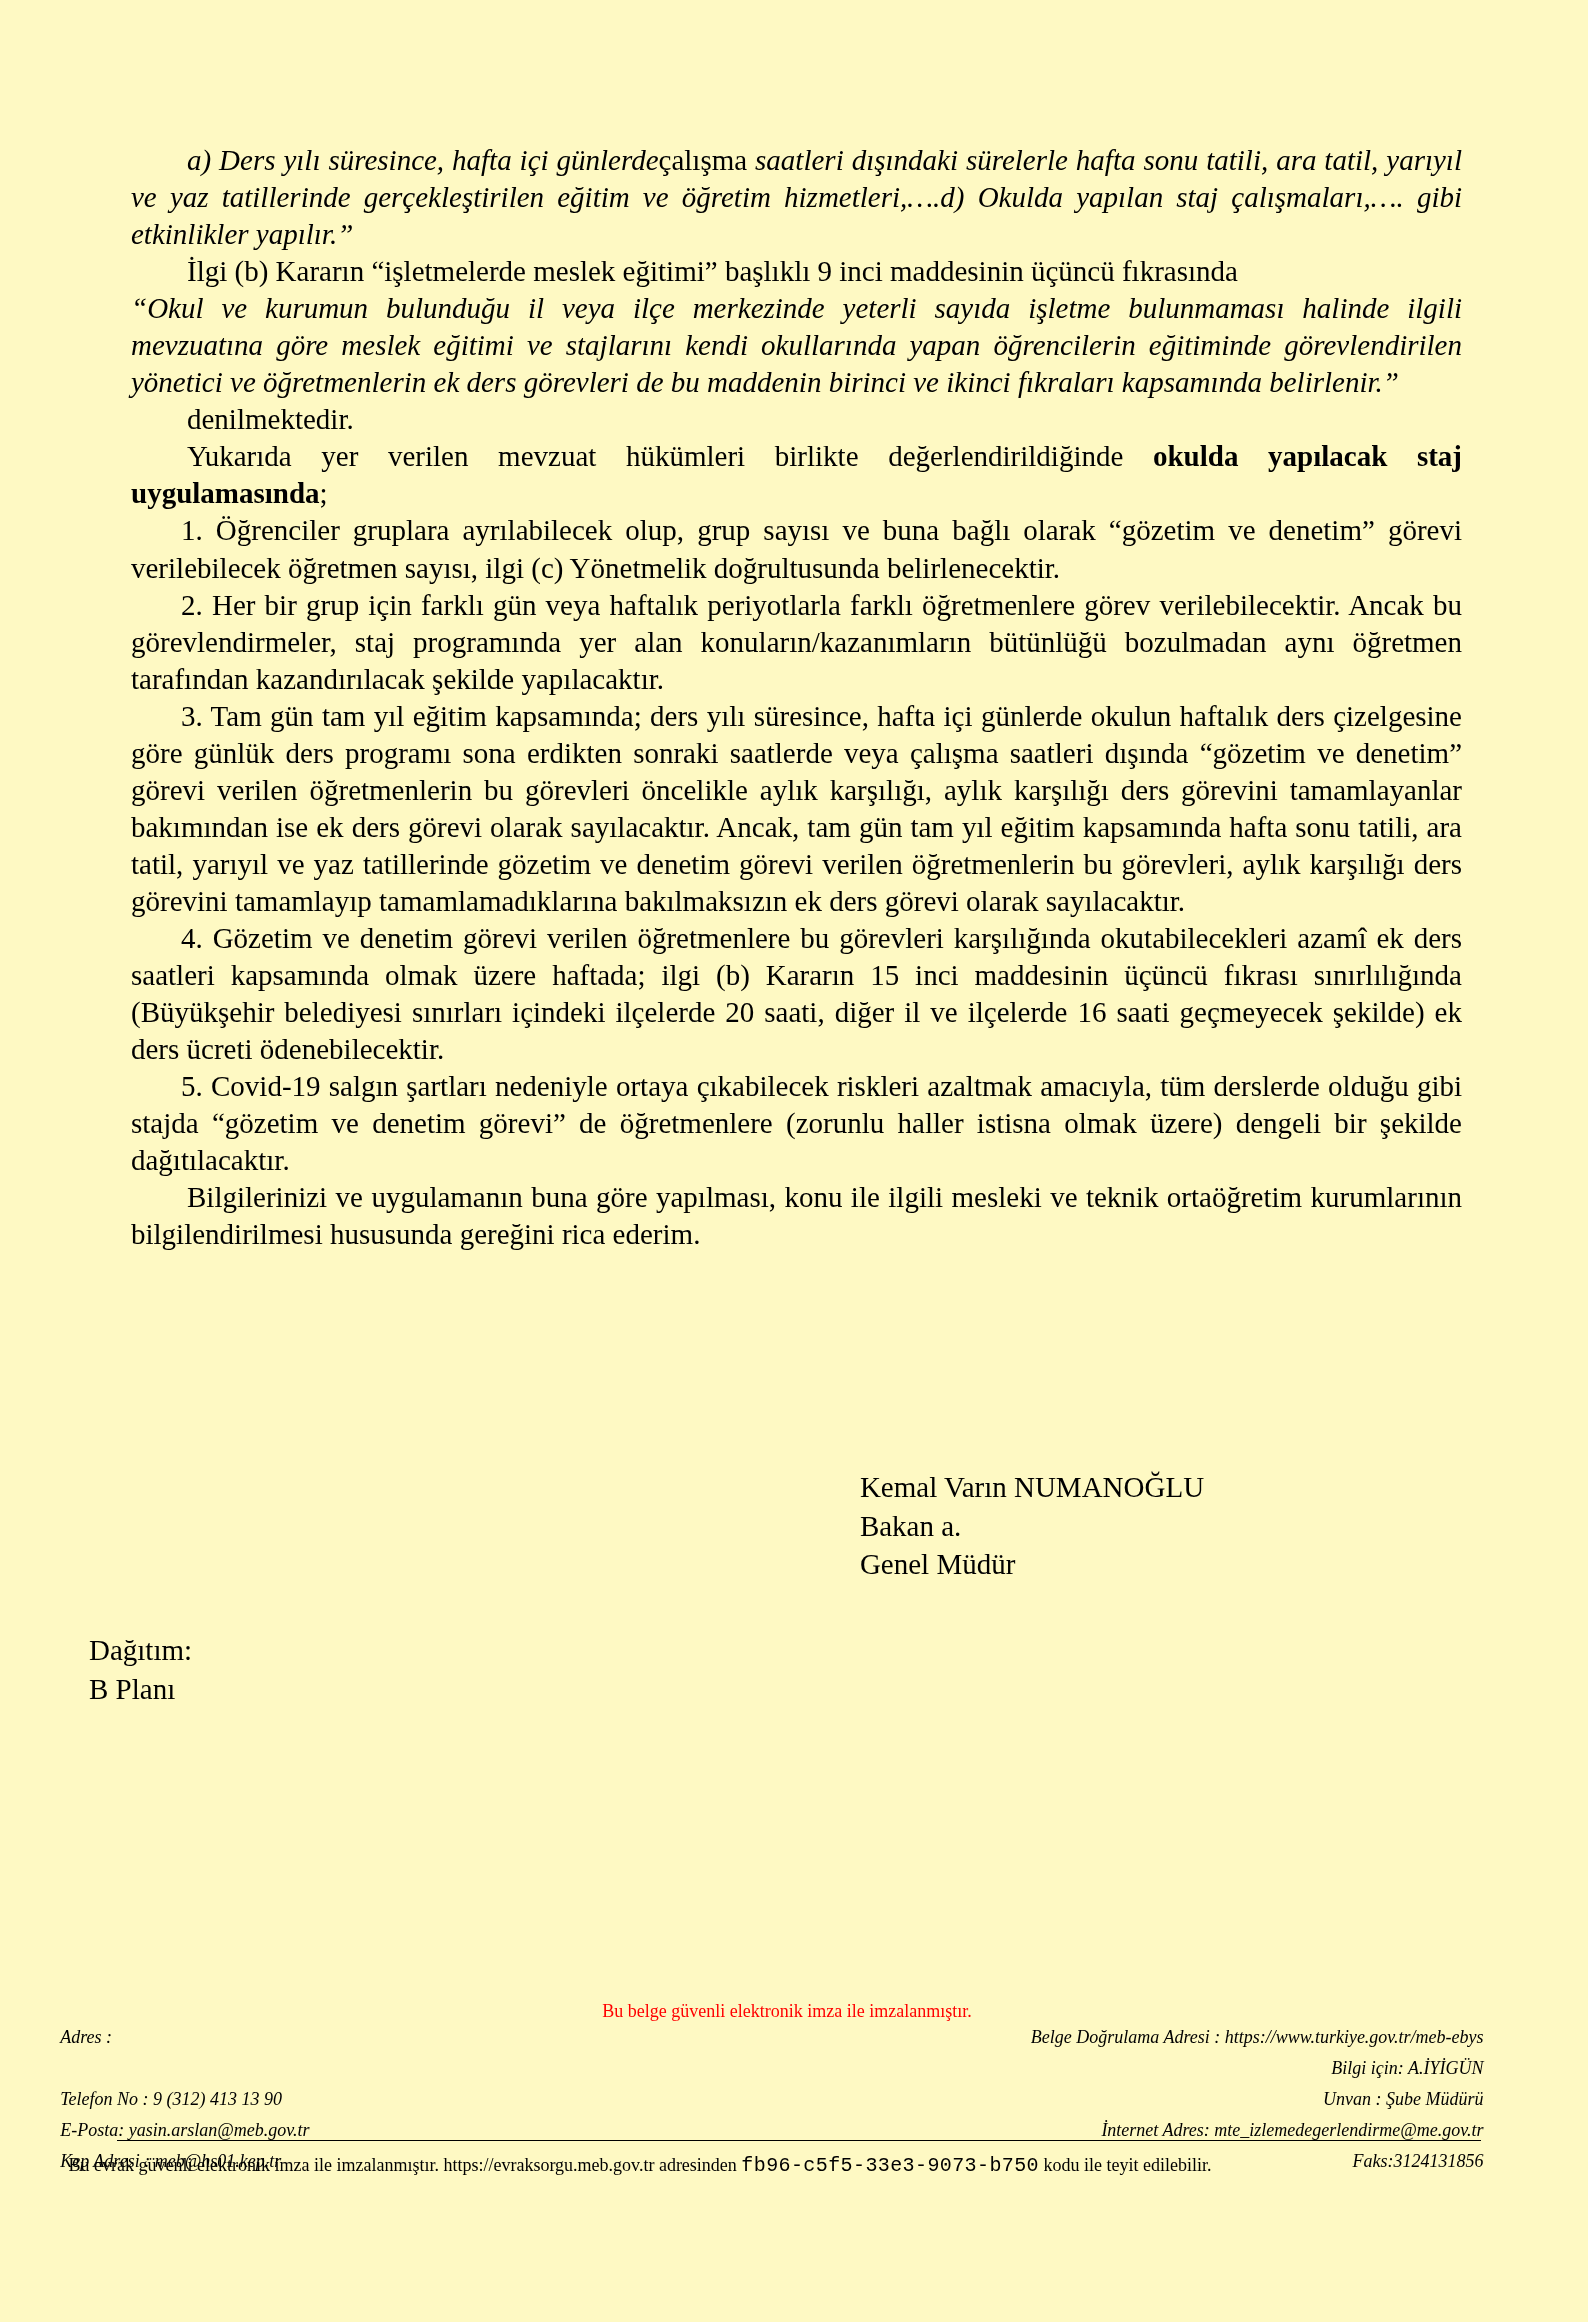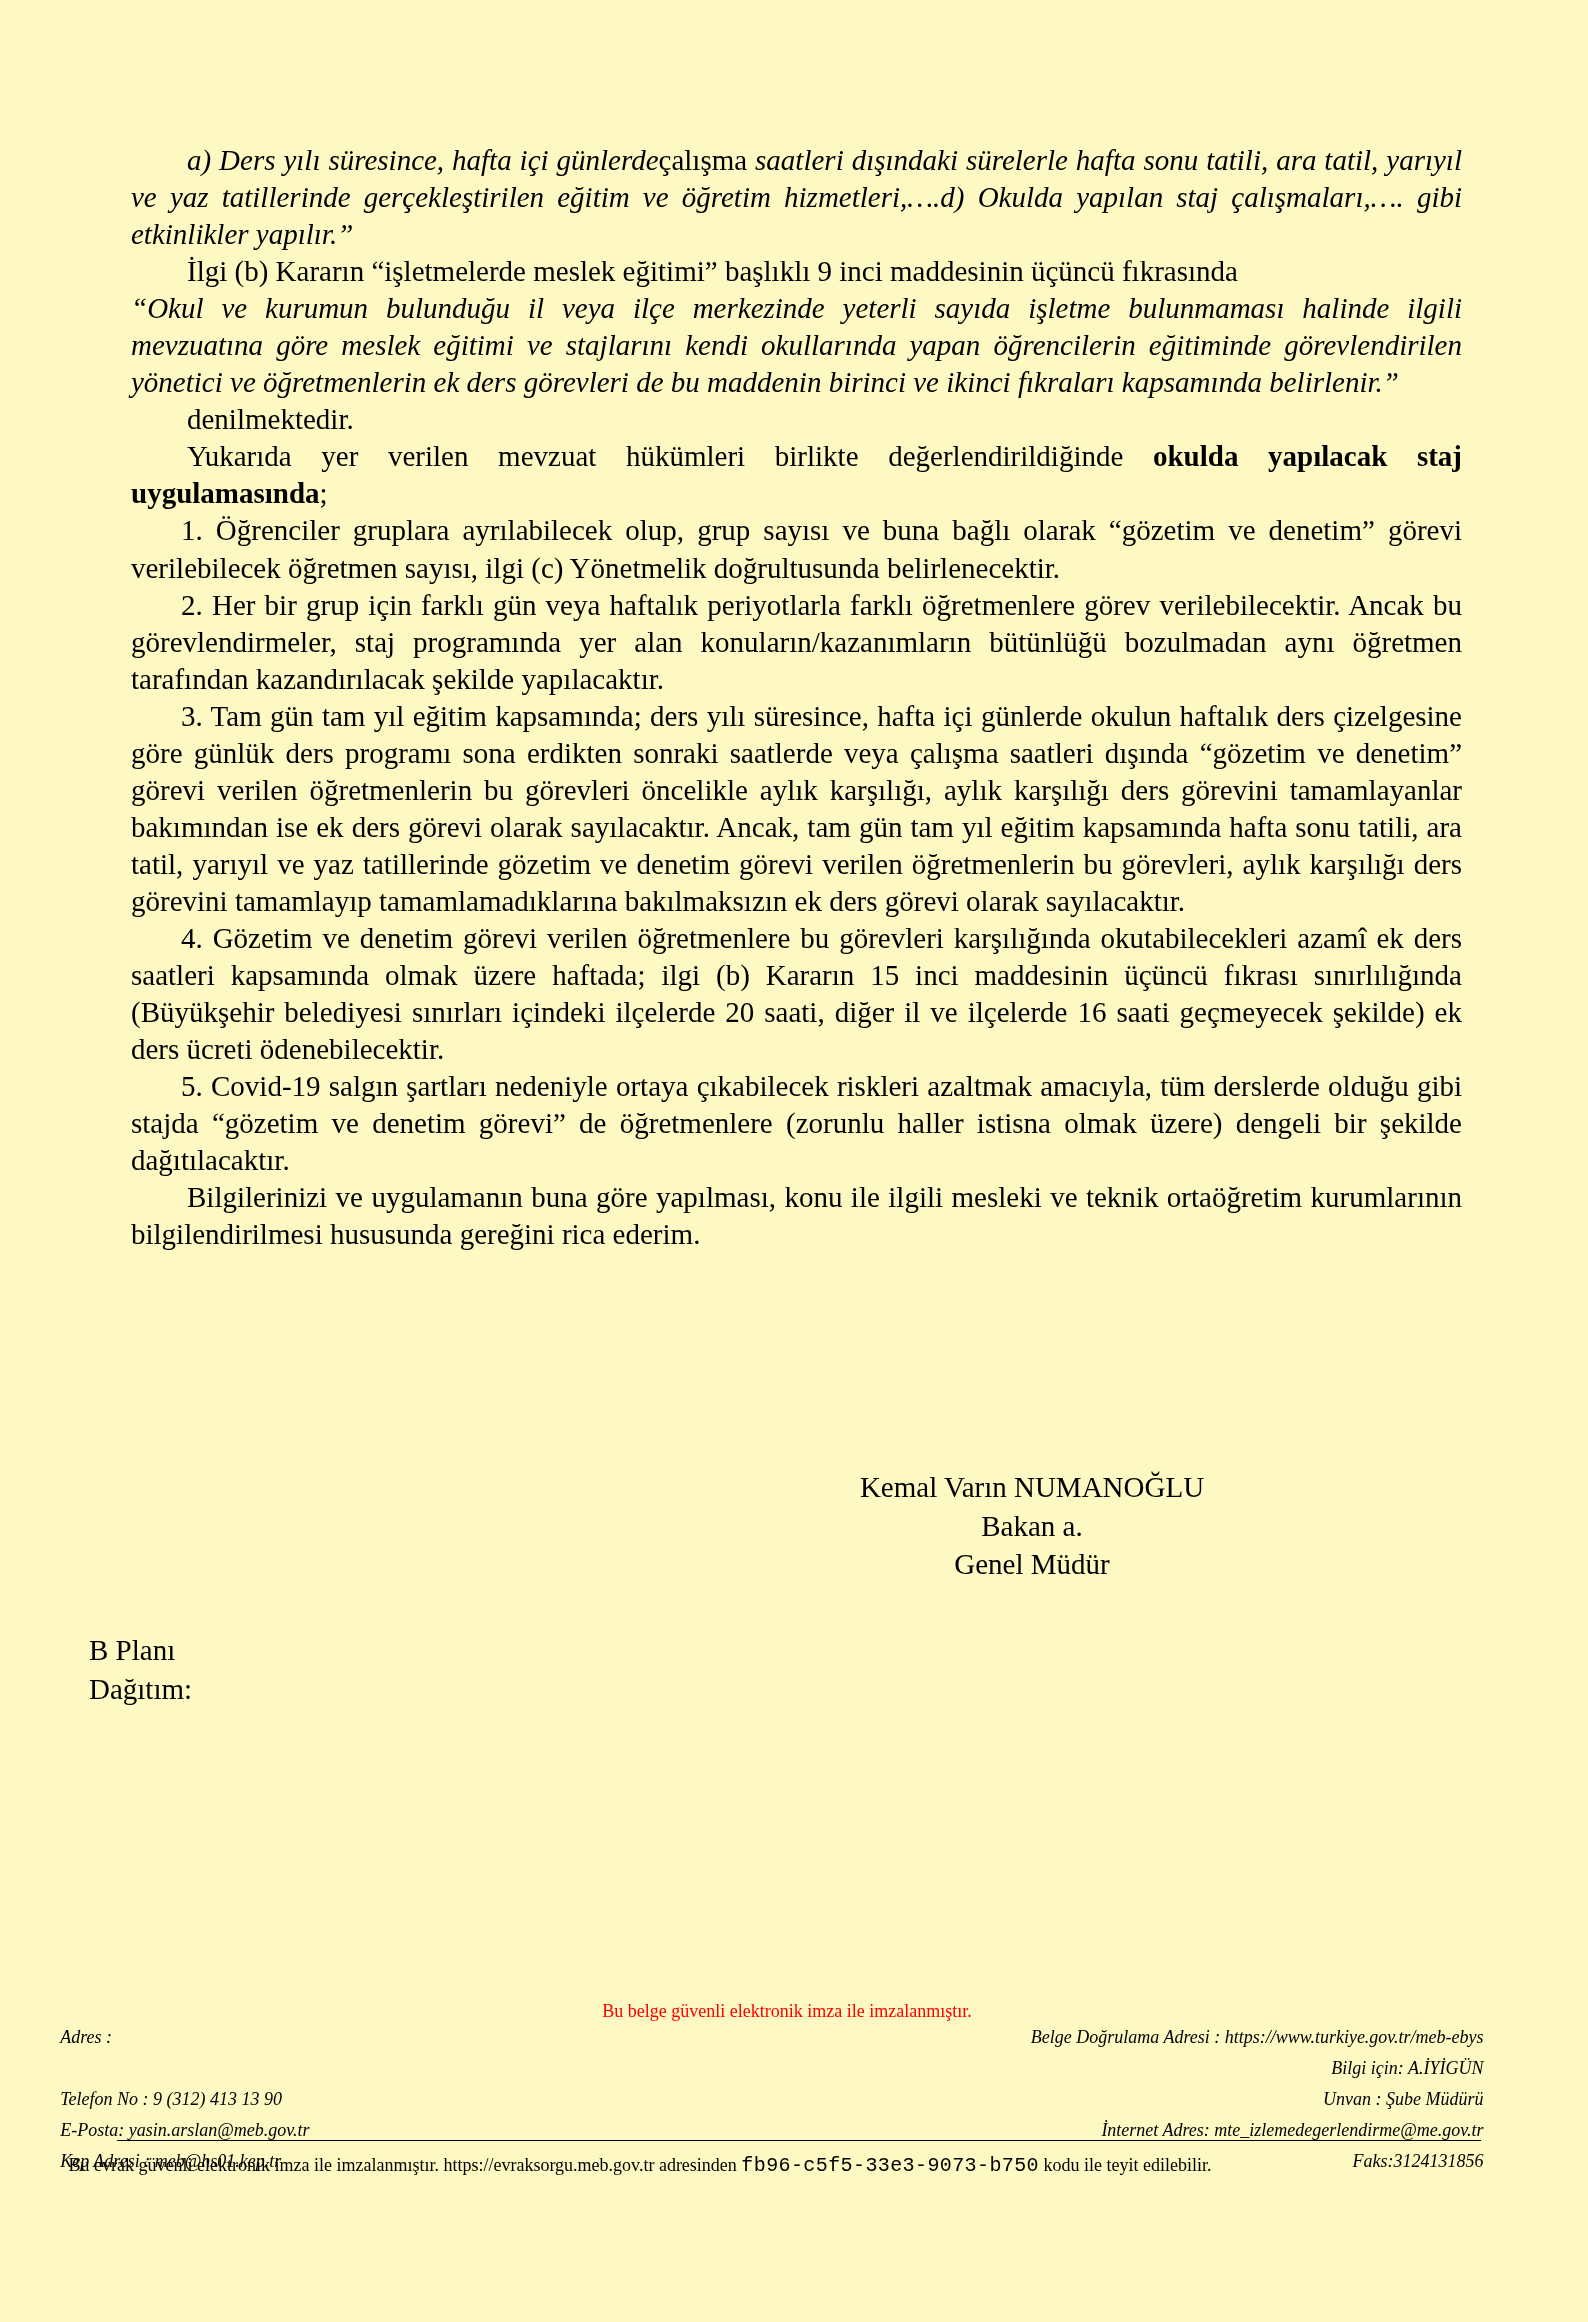--- a/index.html
+++ b/index.html
@@ -54,21 +54,21 @@
     width: 1331px;
     text-align: center;
   }
   .signature .sig-line {
     font-size: 29px;
     line-height: 1.33;
     margin: 0;
   }
   .sig-inner {
     display: inline-block;
-    text-align: center;
+    text-align: left;
     margin-left: 471px;
   }
 
   
   .distribution {
     position: absolute;
     left: -42px;
     top: 1489px;
     width: 480px;
     text-align: left;
@@ -173,22 +173,22 @@
 
     <div class="signature">
       <div class="sig-inner">
         <p class="sig-line">Kemal Varın NUMANOĞLU</p>
         <p class="sig-line">Bakan a.</p>
         <p class="sig-line">Genel Müdür</p>
       </div>
     </div>
 
     <div class="distribution">
+      <p class="dist-line">Dağıtım:</p>
       <p class="dist-line">B Planı</p>
-      <p class="dist-line">Dağıtım:</p>
     </div>
 
   </div>
 
   <div class="footer">
     <p class="esign-note">Bu belge güvenli  elektronik imza ile imzalanmıştır.</p>
     <div class="footer-cols">
       <div class="footer-left">
         <span class="fl">Adres :</span>
         <span class="fl"></span>

